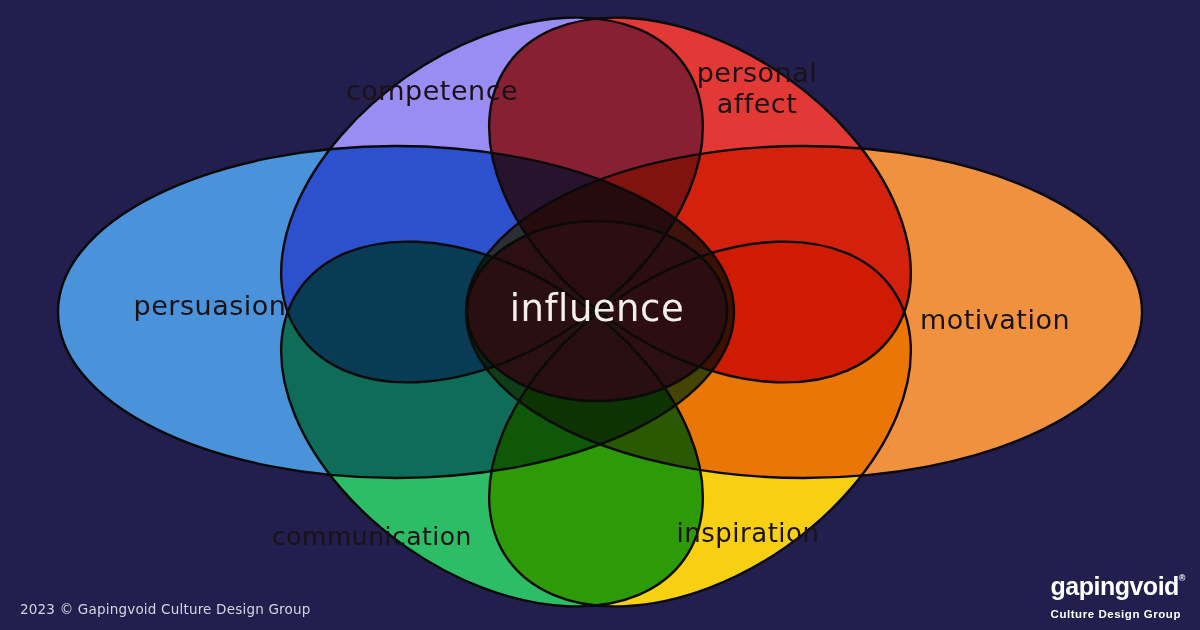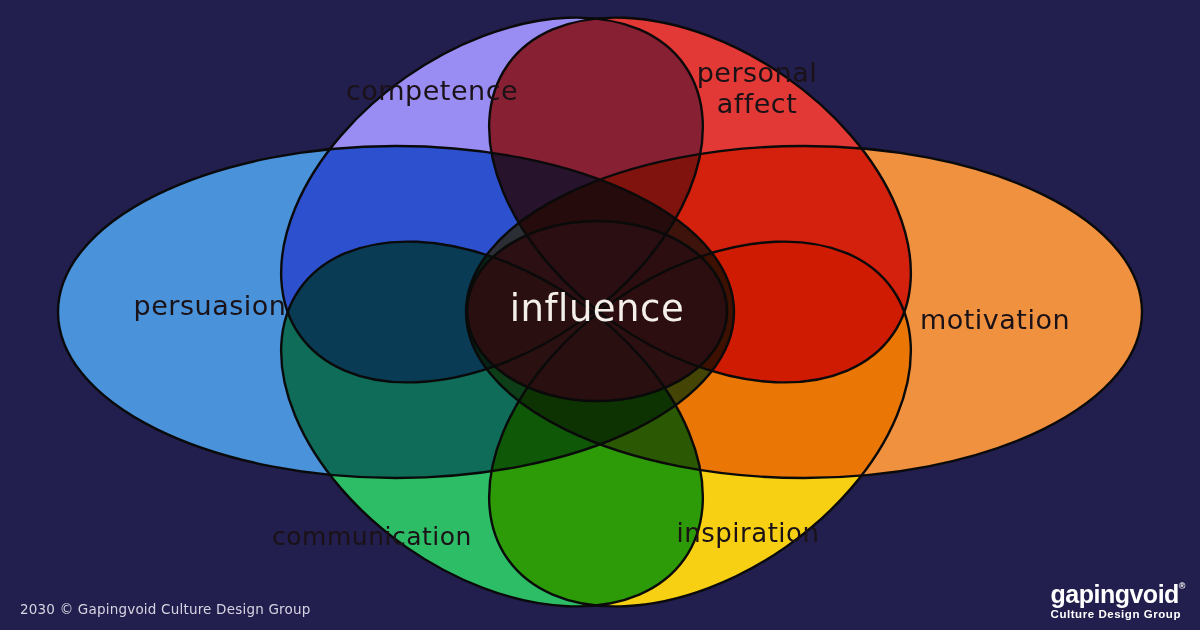--- a/index.html
+++ b/index.html
@@ -45,21 +45,21 @@
   }
   .logo-reg {
     font-size: 9px;
     vertical-align: 14px;
     font-weight: bold;
   }
   .logo-tagline {
     font-size: 11.5px;
     font-weight: bold;
     letter-spacing: 0.55px;
-    margin-top: 2px;
+    margin-top: 10px;
     font-family: "Liberation Sans", sans-serif;
   }
 </style>
 </head>
 <body>
 
 <div class="stage">
 
   <svg width="1200" height="630" viewBox="0 0 1200 630">
 
@@ -110,20 +110,20 @@
       <text class="venn-label" x="995" y="319" font-size="27" dominant-baseline="central" fill="#1a1216">motivation</text>
 
       <text class="venn-label" x="372" y="536" font-size="25" dominant-baseline="central" fill="#1a1216">communication</text>
 
       <text class="venn-label" x="748" y="533" font-size="26" dominant-baseline="central" fill="#1a1216">inspiration</text>
 
       <text class="venn-label" x="597" y="308" font-size="37" dominant-baseline="central" fill="#f4efe8">influence</text>
     </g>
   </svg>
 
-  <div class="copyright">2030 © Gapingvoid Culture Design Group</div>
+  <div class="copyright">2023 © Gapingvoid Culture Design Group</div>
 
   <div class="logo">
     <div class="logo-brand"><span>gapingvoid</span><span class="logo-reg">®</span></div>
     <div class="logo-tagline">Culture Design Group</div>
   </div>
 
 </div>
 
 </body></html>

